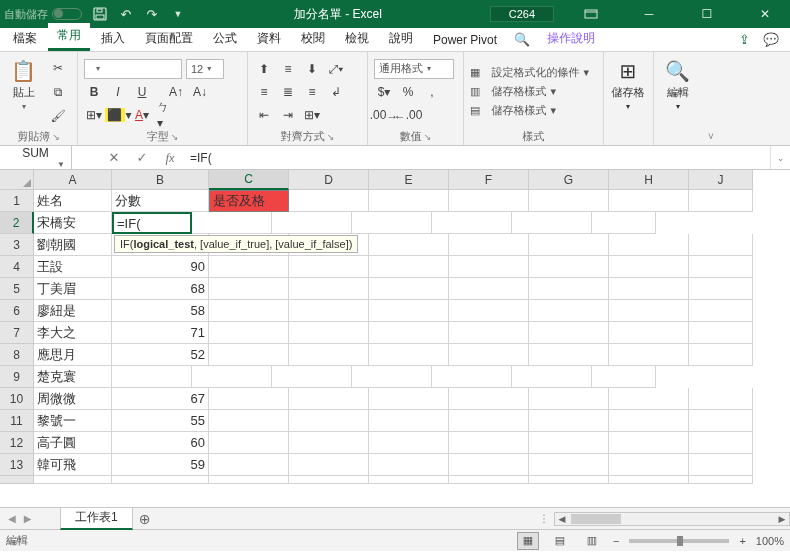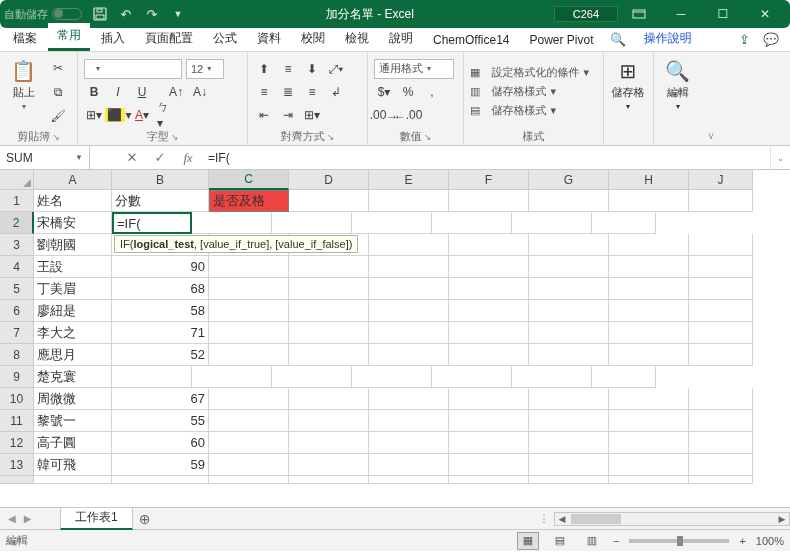--- a/index.html
+++ b/index.html
@@ -1,26 +1,26 @@
 <!DOCTYPE html>
 <html><head>
 <meta charset="utf-8">
 <style>
 * { margin:0; padding:0; box-sizing:border-box; font-family:"Microsoft JhengHei",Arial,sans-serif; }
 body { width:790px; height:553px; background:#fff; overflow:hidden; font-size:12px; color:#333; }
 
 
-.titlebar { height:28px; background:#0c6b3d; display:flex; align-items:center; color:#e8f0ea; padding:8px 4px;border-radius:6px; }
+.titlebar { height:28px; background:#0c6b3d; display:flex; align-items:center; color:#e8f0ea; padding:8px 4px; }
 .titlebar .left { display:flex; align-items:center; gap:10px; }
 .autosave { display:flex; align-items:center; gap:4px; font-size:11px; color:#a8c8b0; }
 .autosave-toggle { width:30px; height:12px; border:1px solid #5a8a6c; border-radius:7px; position:relative; }
 .autosave-toggle::after { content:""; position:absolute; left:1px; top:0px; width:9px; height:9px; border-radius:50%; background:#5a8a6c; }
 .tb-icon { width:16px; height:16px; display:flex; align-items:center; justify-content:center; color:#d8e8dc; font-size:13px; }
 .titlebar .center { flex:1; text-align:center; font-size:12px; color:#fff; }
-.titlebar .right { display:flex; align-items:center; gap:0; }
+.titlebar .right { display:flex; align-items:center; gap:16px; }
 .cellref-box { background:#0a5c34; border:1px solid #2a7a50; padding:1px 18px; font-size:11px; color:#fff; }
 .winbtn { width:42px; height:28px; display:flex; align-items:center; justify-content:center; color:#e8f0ea; font-size:12px; }
 
 
 .tabs { height:24px; background:#fff; border-bottom:1px solid #d4d4d4; display:flex; align-items:flex-end; padding:0 4px; gap:2px; }
 .tab { padding:4px 9px; font-size:12px; color:#2a2a2a; cursor:pointer; }
 .tab.active { background:#fff; border-bottom:3px solid #0c6b3d; color:#0c6b3d; font-weight:400; }
 .tabs .spacer { flex:1; }
 .tab-icon { padding:4px 6px; color:#555; font-size:13px; }
 
@@ -34,21 +34,21 @@
 .big-btn .ic { font-size:20px; color:#333; }
 .big-btn .tx { font-size:11px; color:#333; }
 .col { display:flex; flex-direction:column; gap:4px; justify-content:center; }
 .row { display:flex; gap:4px; align-items:center; }
 .sm { width:20px; height:20px; display:flex; align-items:center; justify-content:center; font-size:12px; color:#444; border:1px solid transparent; }
 .combo { height:20px; border:1px solid #bcbcbc; background:#fff; display:flex; align-items:center; padding:0 4px; font-size:11px; color:#555; gap:4px; }
 .combo .dd { font-size:8px; color:#666; }
 
 
 .fbar { height:24px; border-bottom:1px solid #c8c8c8; display:flex; align-items:stretch; background:#fff; }
-.namebox { width:90px; border-right:1px solid #c8c8c8; display:flex; align-items:center; padding:0 6px; font-size:12px; }
+.namebox { width:72px; border-right:1px solid #c8c8c8; display:flex; align-items:center; padding:0 6px; font-size:12px;flex-direction:column; }
 .namebox .dd { margin-left:auto; font-size:8px; color:#666; }
 .fb-btn { width:28px; display:flex; align-items:center; justify-content:center; color:#777; font-size:13px; border-right:0; }
 .fb-input { flex:1; display:flex; align-items:center; padding:0 6px; font-size:12px; position:relative; }
 .fb-dd { width:20px; display:flex; align-items:center; justify-content:center; color:#888; font-size:9px; border-left:1px solid #e0e0e0; }
 
 
 .grid-wrap { height:337px; display:flex; flex-direction:column; position:relative; }
 .corner { width:34px; height:20px; background:#e6e6e6; border-right:1px solid #ccc; border-bottom:1px solid #ccc; position:relative; }
 .corner::after { content:""; position:absolute; right:2px; bottom:2px; width:0; height:0; border-left:8px solid transparent; border-bottom:8px solid #a0a0a0; }
 .colhdrs { display:flex; height:20px; }
@@ -125,24 +125,23 @@
 <div class="tabs">
   <span class="tab">檔案</span>
   <span class="tab active">常用</span>
   <span class="tab">插入</span>
   <span class="tab">頁面配置</span>
   <span class="tab">公式</span>
   <span class="tab">資料</span>
   <span class="tab">校閱</span>
   <span class="tab">檢視</span>
   <span class="tab">說明</span>
-  <span class="tab">ChemOffice14</span>
   <span class="tab">Power Pivot</span>
   <span class="tab-icon">🔍</span>
-  <span class="tab" style="color:#1d4ed8">操作說明</span>
+  <span class="tab" style="color:#8b5cf6">操作說明</span>
   <span class="spacer"></span>
   <span class="tab-icon" style="color:#0c6b3d">⇪</span>
   <span class="tab-icon">💬</span>
 </div>
 
 <div class="ribbon">
   <div class="rgroup" style="width:78px">
     <div class="body">
       <div class="big-btn">
         <span class="ic">📋</span>

